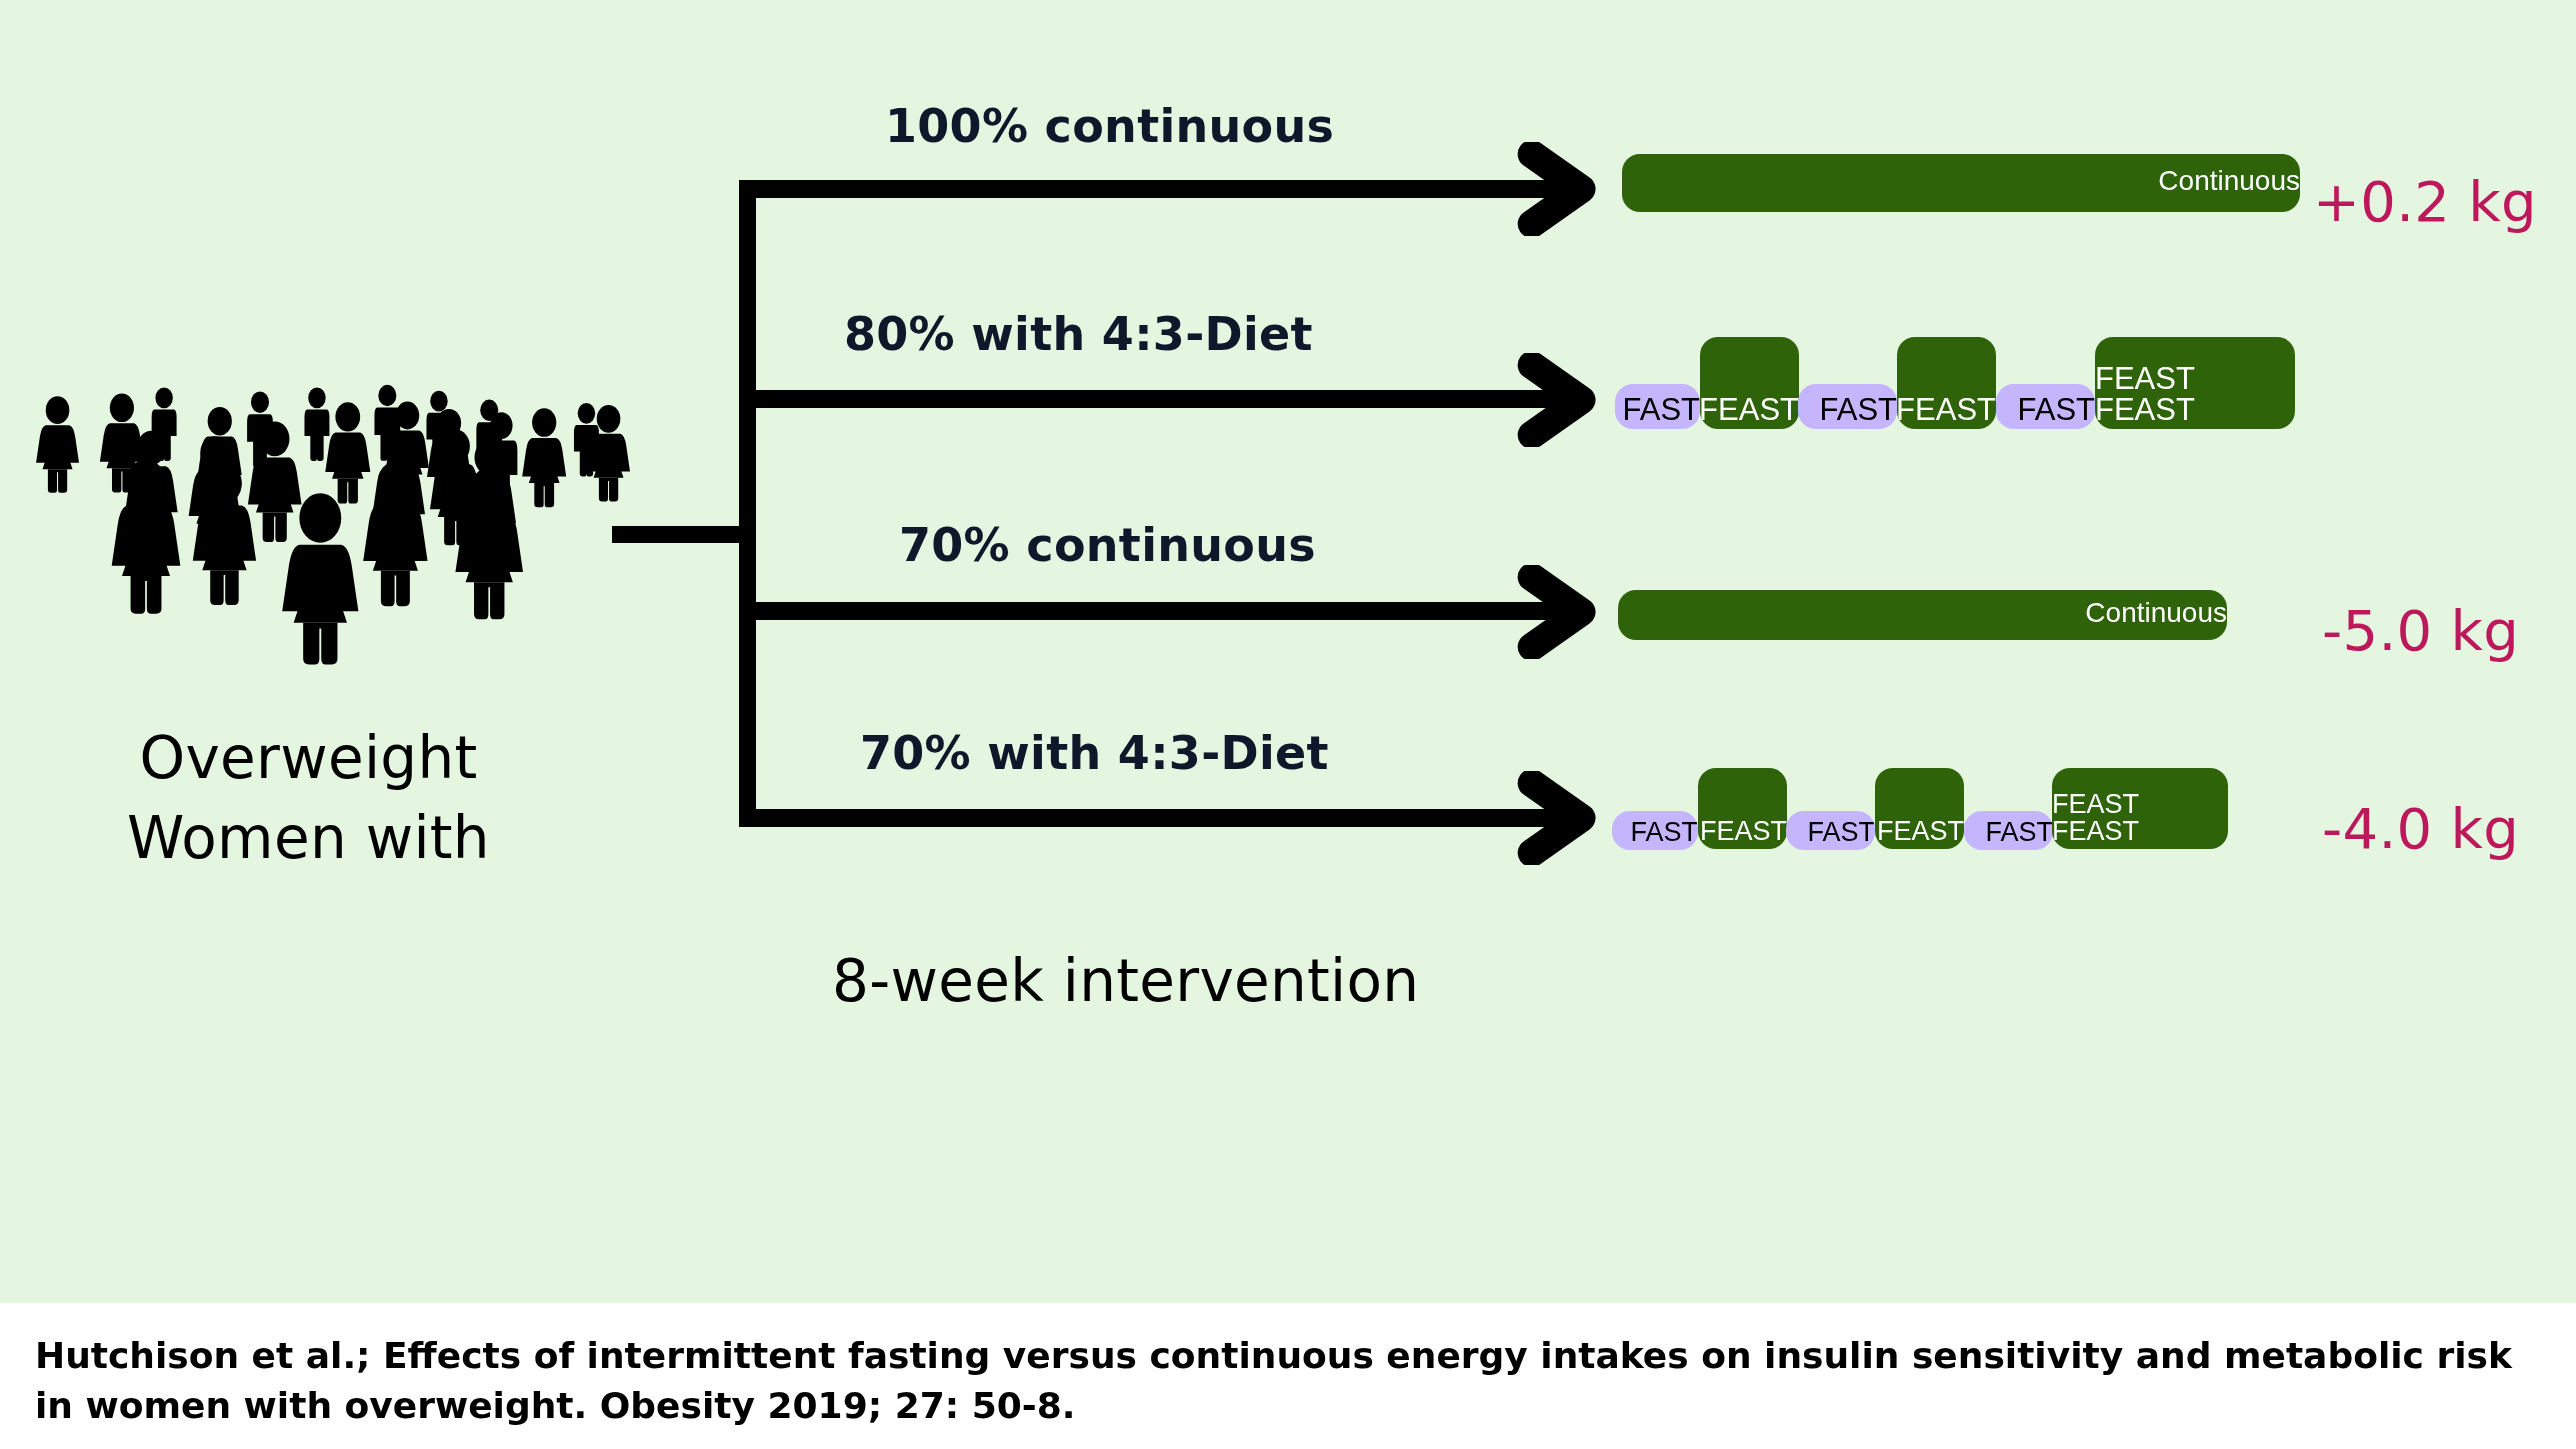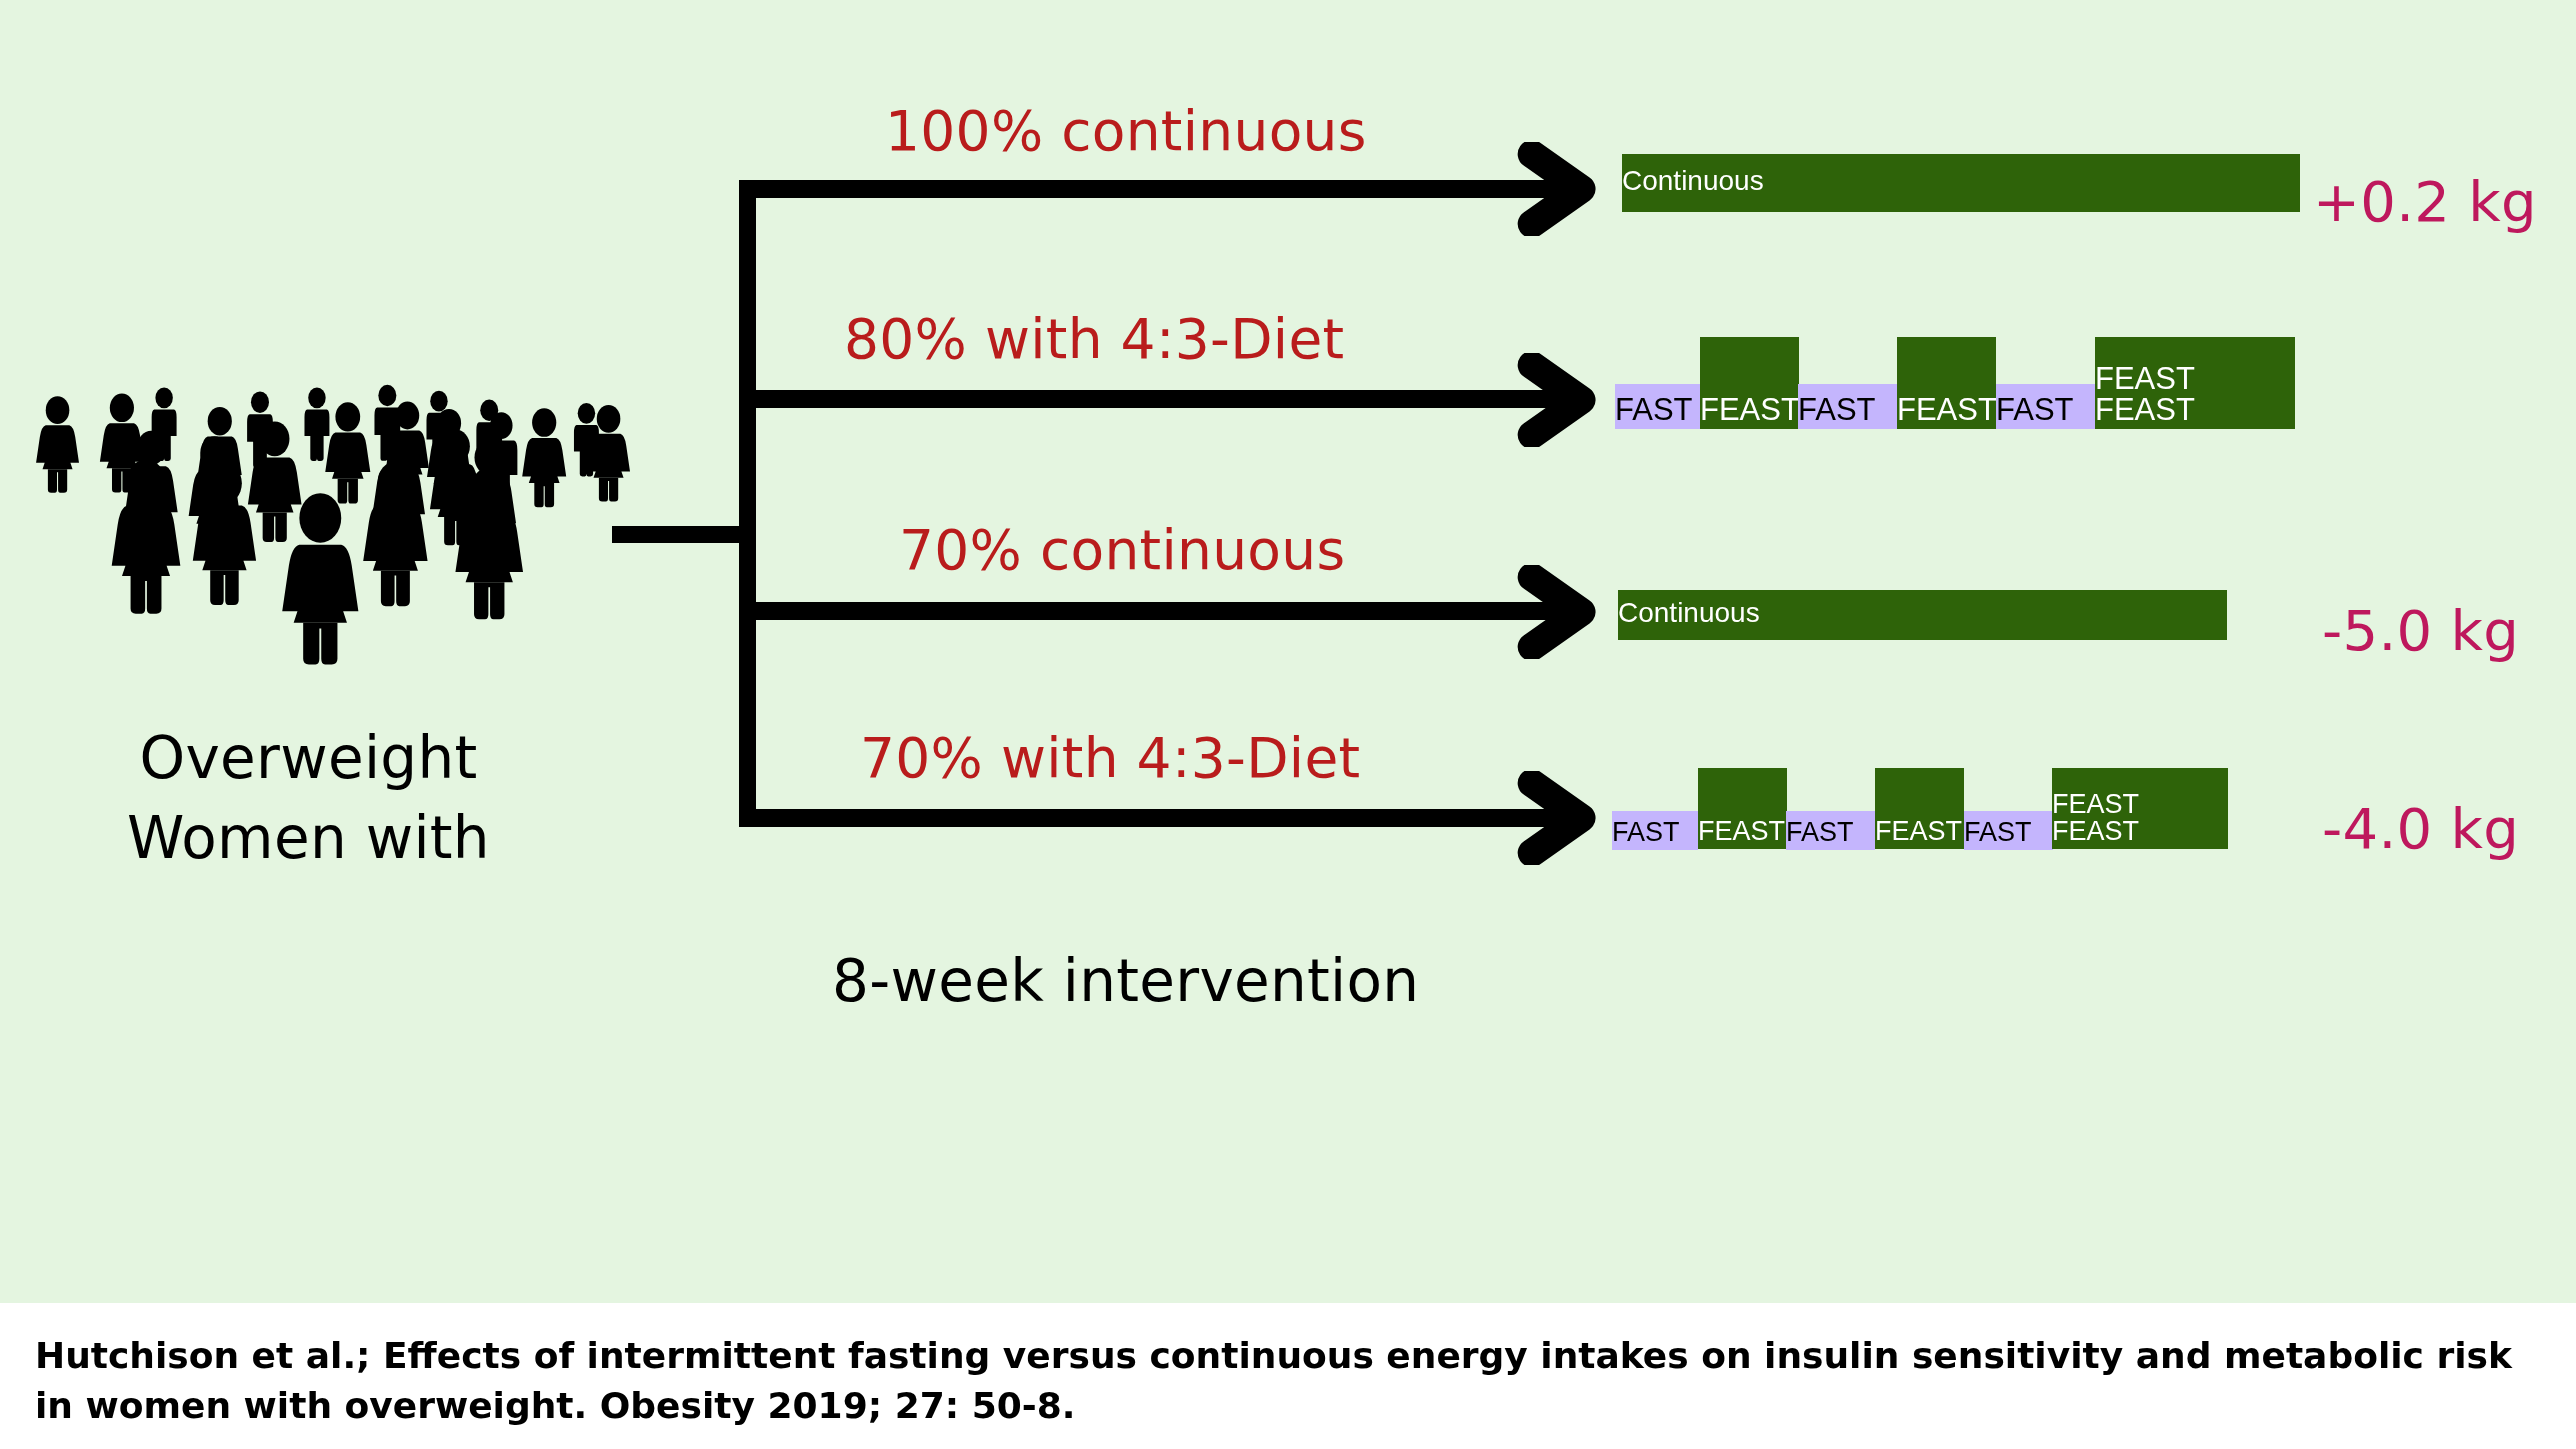--- a/index.html
+++ b/index.html
@@ -46,23 +46,23 @@
     letter-spacing: 0.3px;
   }
   
   .line {
     position: absolute;
     background: #000000;
   }
   
   .arrow-label {
     position: absolute;
-    color: #b91c1c;
-    font-size: 55px;
-    font-weight: 400;
+    color: #0f172a;
+    font-size: 46px;
+    font-weight: 700;
     white-space: nowrap;
     letter-spacing: 0.3px;
   }
   
   #duration {
     position: absolute;
     left: 832px;
     top: 947px;
     color: #000000;
     font-size: 58px;
@@ -71,24 +71,25 @@
   }
   
   .sched {
     position: absolute;
   }
   .blk {
     position: absolute;
     box-sizing: border-box;
     display: flex;
     align-items: flex-end;
-    justify-content: flex-start;
+    justify-content: flex-end;
     font-family: "Liberation Sans", sans-serif;
     line-height: 1;
     overflow: hidden;
+    border-radius: 18px;
   }
   .blk.fast {
     background: #c4b5fd;
     color: #000000;
   }
   .blk.feast {
     background: #2e6309;
     color: #ffffff;
   }
   .blk.cont {

